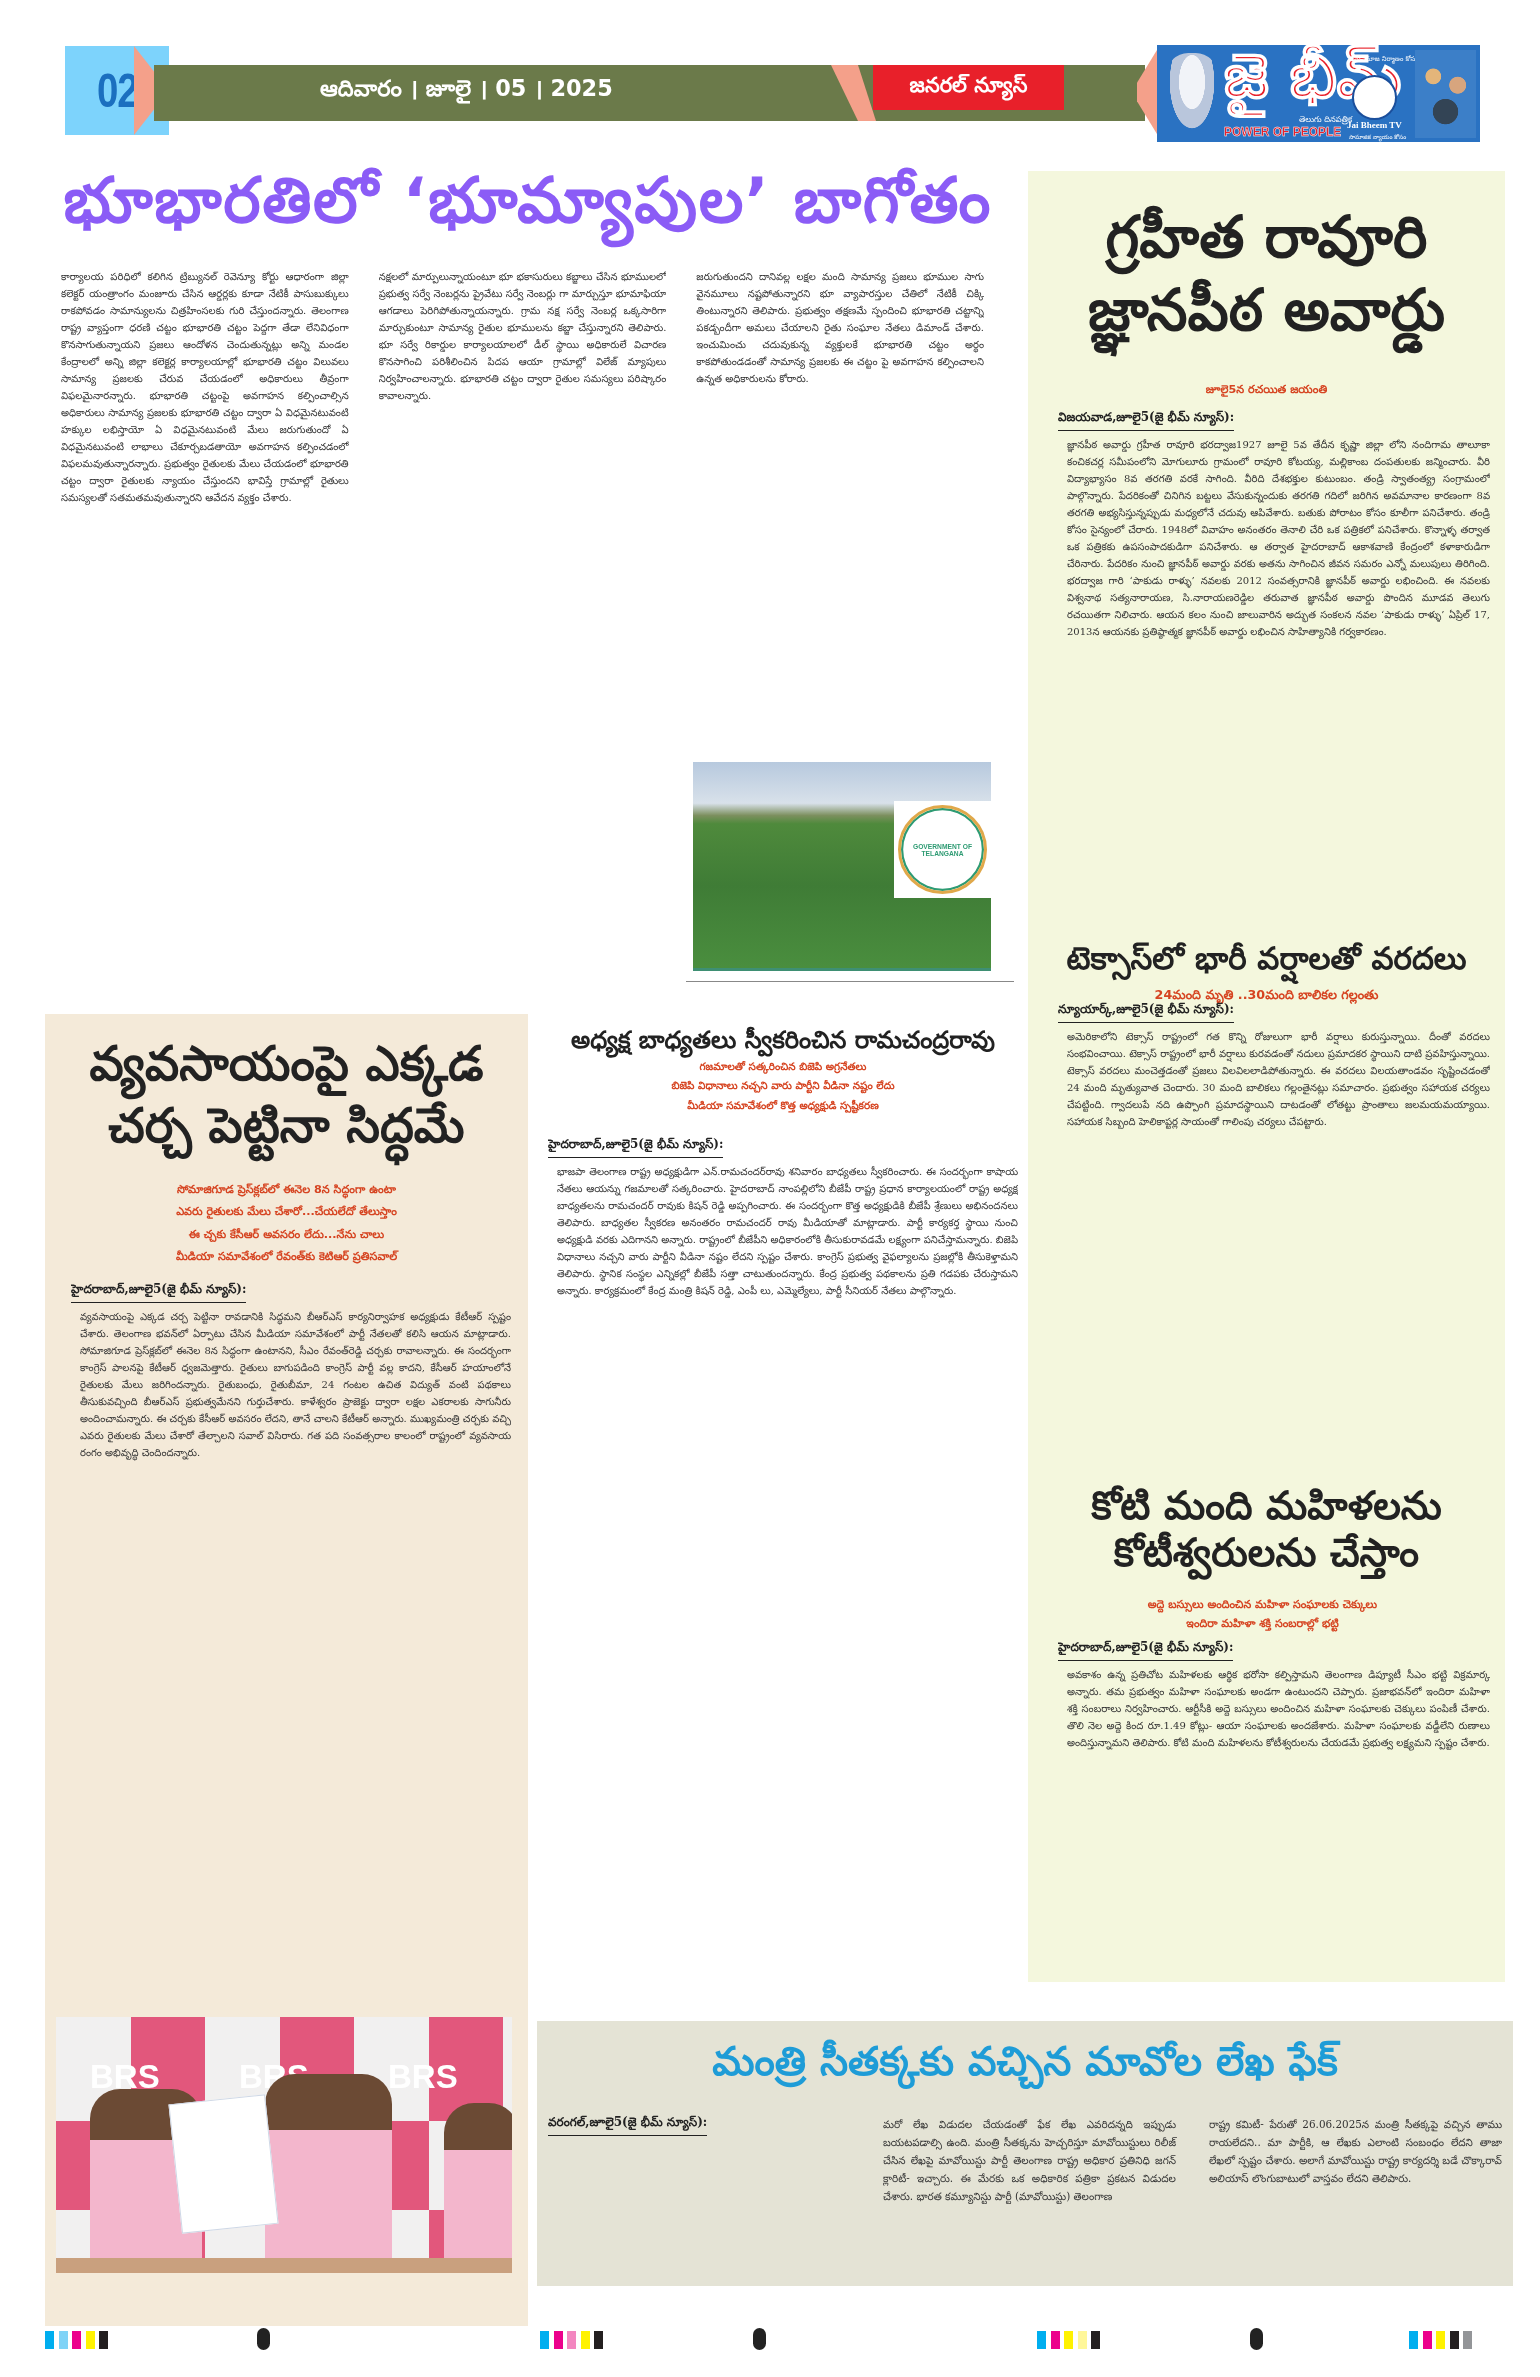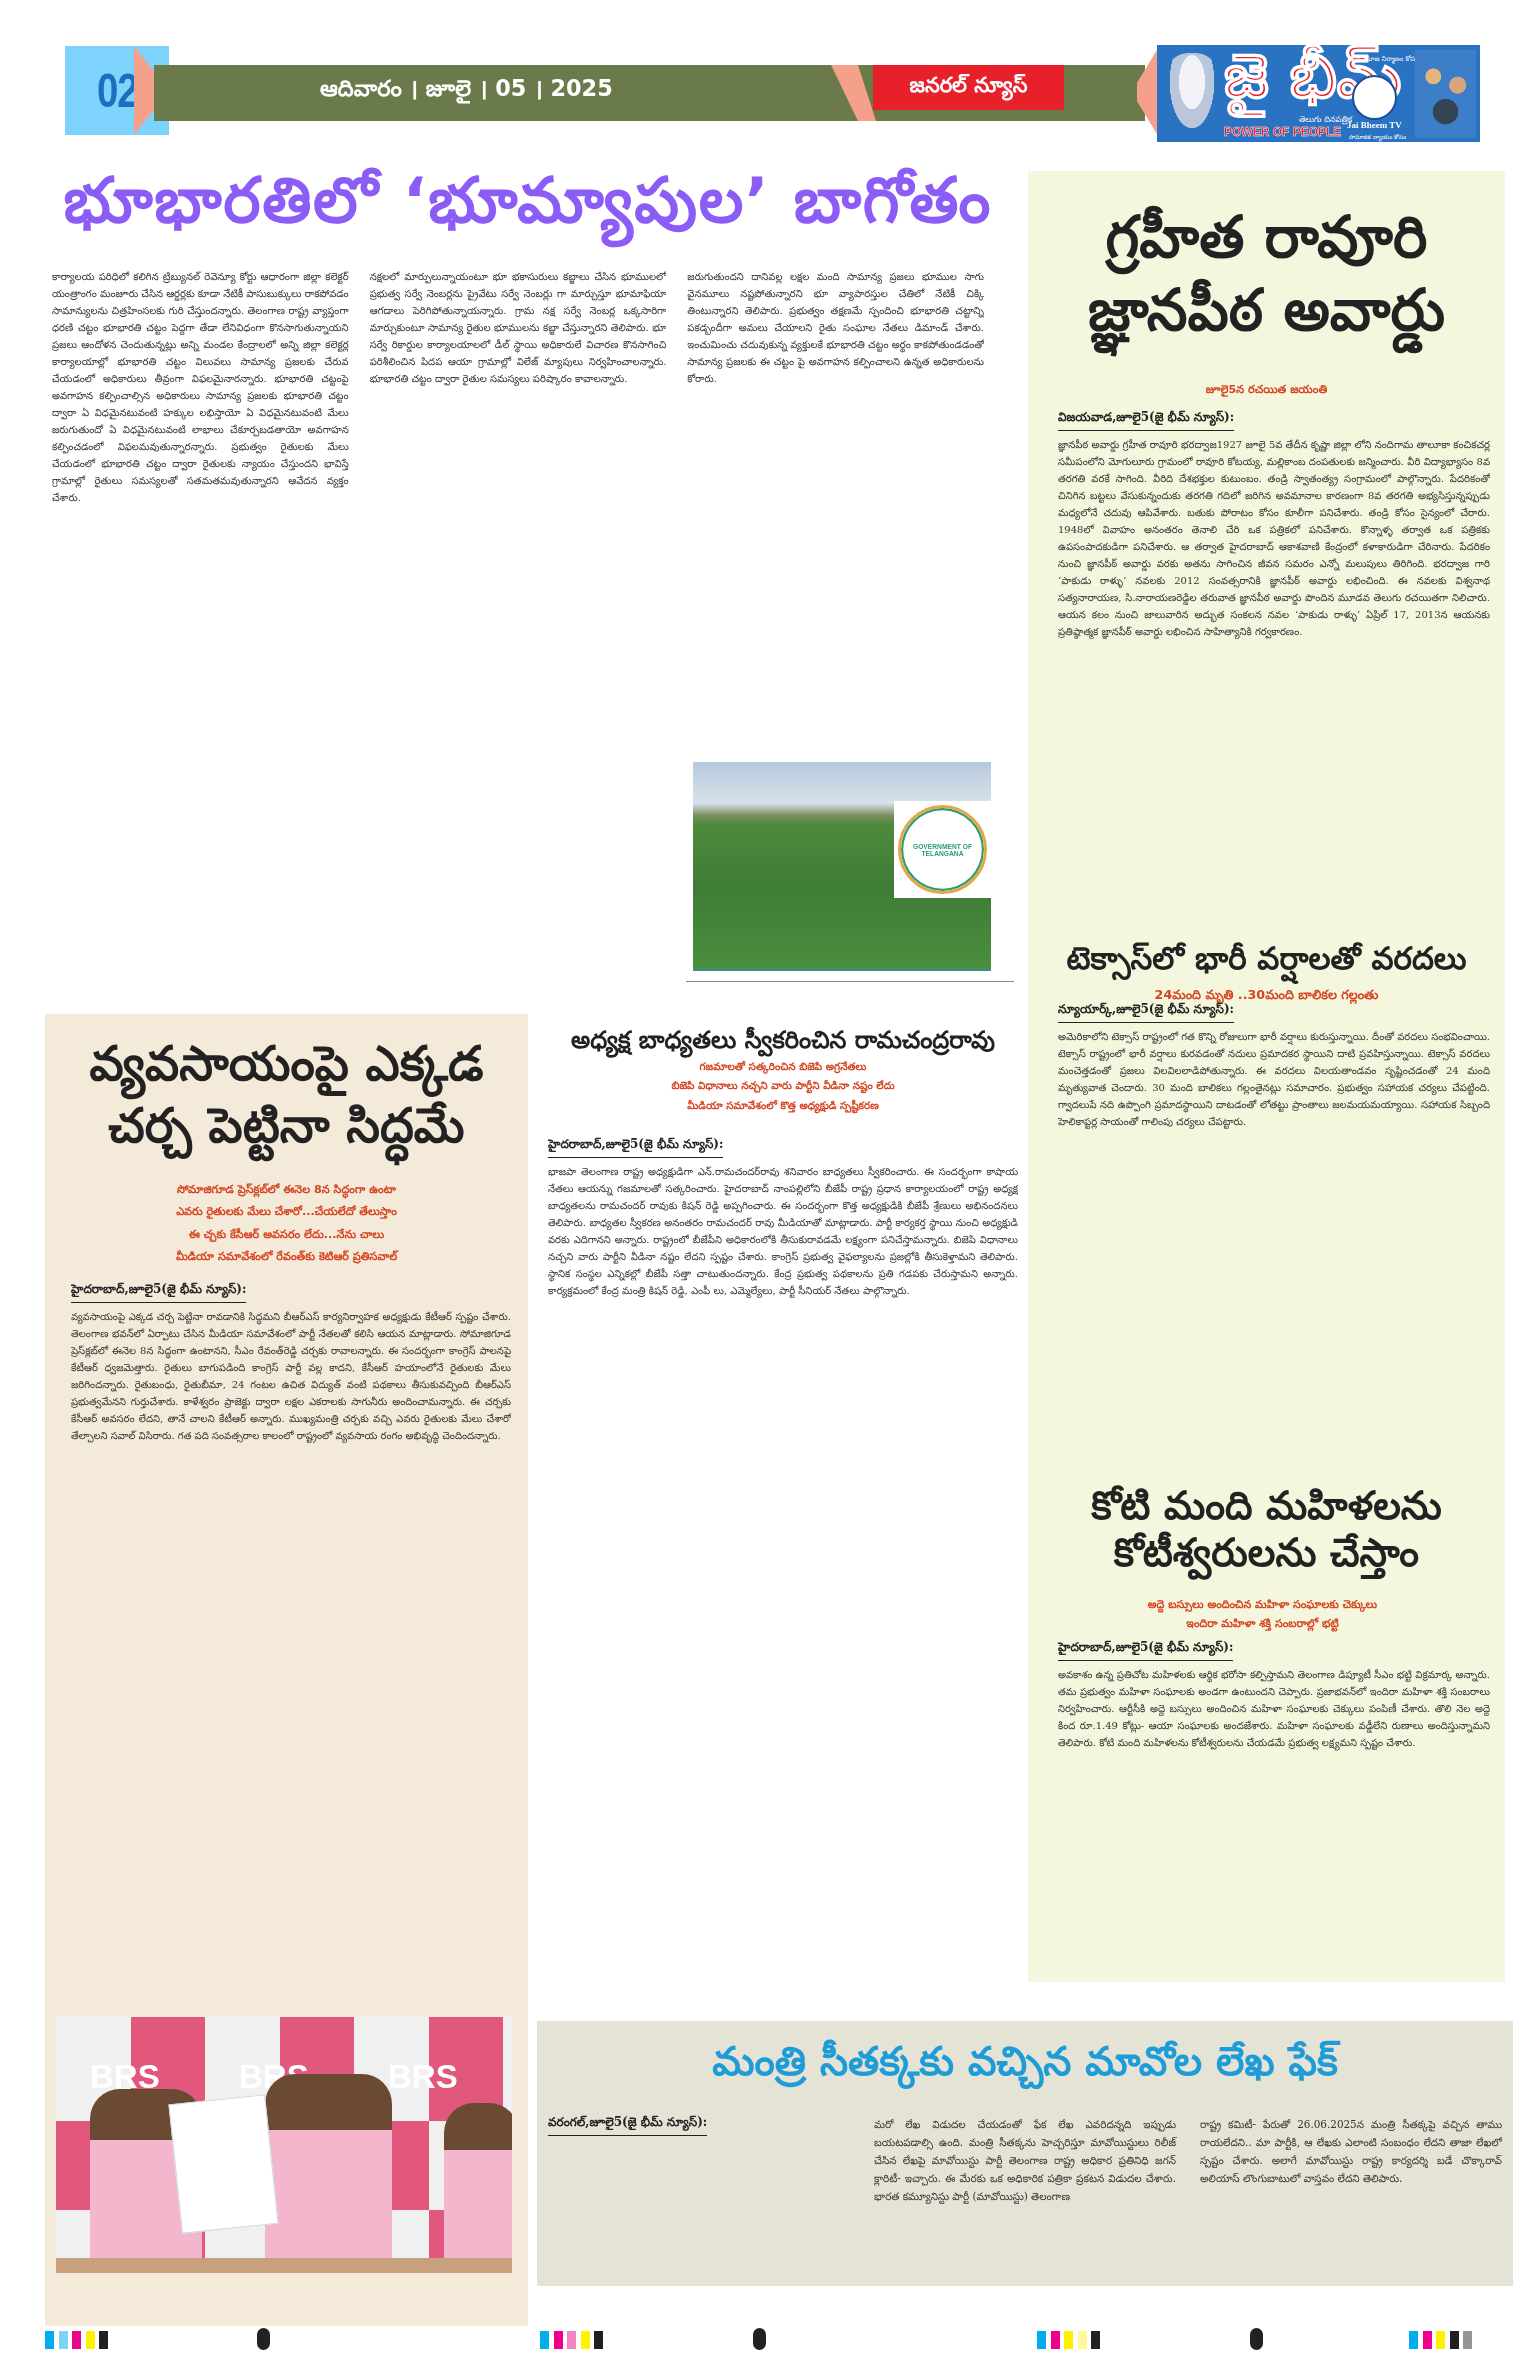--- a/index.html
+++ b/index.html
@@ -20,21 +20,21 @@
   .banner .sub { position:absolute; left: 142px; top: 69px; font-size: 8.2px; color: #fff; }
   .banner .power { position:absolute; left: 67px; top: 80px; font-size: 12px; font-weight:bold; color:#e8202a; -webkit-text-stroke: 0.4px #fff; font-family: "Liberation Sans", sans-serif; }
   .banner .tv { position:absolute; left: 195px; top: 30px; width: 45px; height: 45px; border-radius:50%; background: #fff; border: 2.2px solid #1b4f9c; }
   .banner .tv-text { position:absolute; left: 190px; top: 75px; font-size: 9px; color: #fff; font-weight:bold; font-family:"Liberation Serif", serif;text-align:center; }
   .banner .tag1 { position:absolute; left: 192px; top: 10.4px; font-size: 6.7px; color:#fff; }
   .banner .tag2 { position:absolute; left: 192px; top: 88px; font-size: 6px; color:#fff; }
   .banner .collage { position:absolute; right: 4.5px; top: 4.5px; width: 61px; height: 88px; background: radial-gradient(circle at 30% 30%, #e4b57a 0 10%, transparent 11%), radial-gradient(circle at 70% 40%, #d7a57e 0 12%, transparent 13%), radial-gradient(circle at 50% 70%, #345 0 18%, transparent 19%), #3c7fc8; }
 
   
   .headline { font-weight: bold; line-height: 1.15; }
-  .body-text { font-family: "DejaVu Serif", serif; font-size: 10px; line-height: 17px; color: #333; text-align: justify; }
+  .body-text { font-family: "DejaVu Serif", serif; font-size: 10px; line-height: 17px; color: #333; text-align: justify; margin-left: 9px; }
   .dateline { font-family: "DejaVu Serif", serif; font-weight: bold; font-size: 12px; color: #222; padding-bottom: 3px; border-bottom: 1.5px solid #222; display:inline-block; margin-bottom: 4.5px; }
   .deck { color: #d64421; font-weight: bold; text-align:center; font-size: 12.7px; line-height: 22.4px; }
 
   
   .main-headline { position:absolute; left: 45px; top: 165px; width: 947px; font-size: 63px; color: #8b5cf6; text-align:right; letter-spacing: 1.5px; }
   .main-cols { position:absolute; left: 52px; top: 268px; width: 932px; height: 701px; display:grid; grid-template-columns: 1fr 1fr 1fr; column-gap: 21px; }
   .main-cols .col { overflow:hidden; }
   .main-photo { position:absolute; left: 693px; top: 762px; width: 298px; height: 209px; background: linear-gradient(to bottom, #b7c9de 0, #d8e1ea 20%, #7c8f5e 26%, #4f8a3c 30%, #3f7c36 60%, #4a8e3e 100%); border-bottom: 3px solid #3e8f73; }
   .main-photo .seal { position:absolute; right: 0; top: 39px; width: 97px; height: 97px; background:#fff; display:flex; align-items:center; justify-content:center; }
   .main-photo .seal div { width: 89px; height: 89px; border-radius:50%; border: 3.7px solid #e0a84a; box-shadow: inset 0 0 0 2.2px #2e9b73; display:flex; align-items:center; justify-content:center; font-size:6.7px; color:#2e9b73; text-align:center; font-weight:bold; font-family:"Liberation Sans", sans-serif; }

